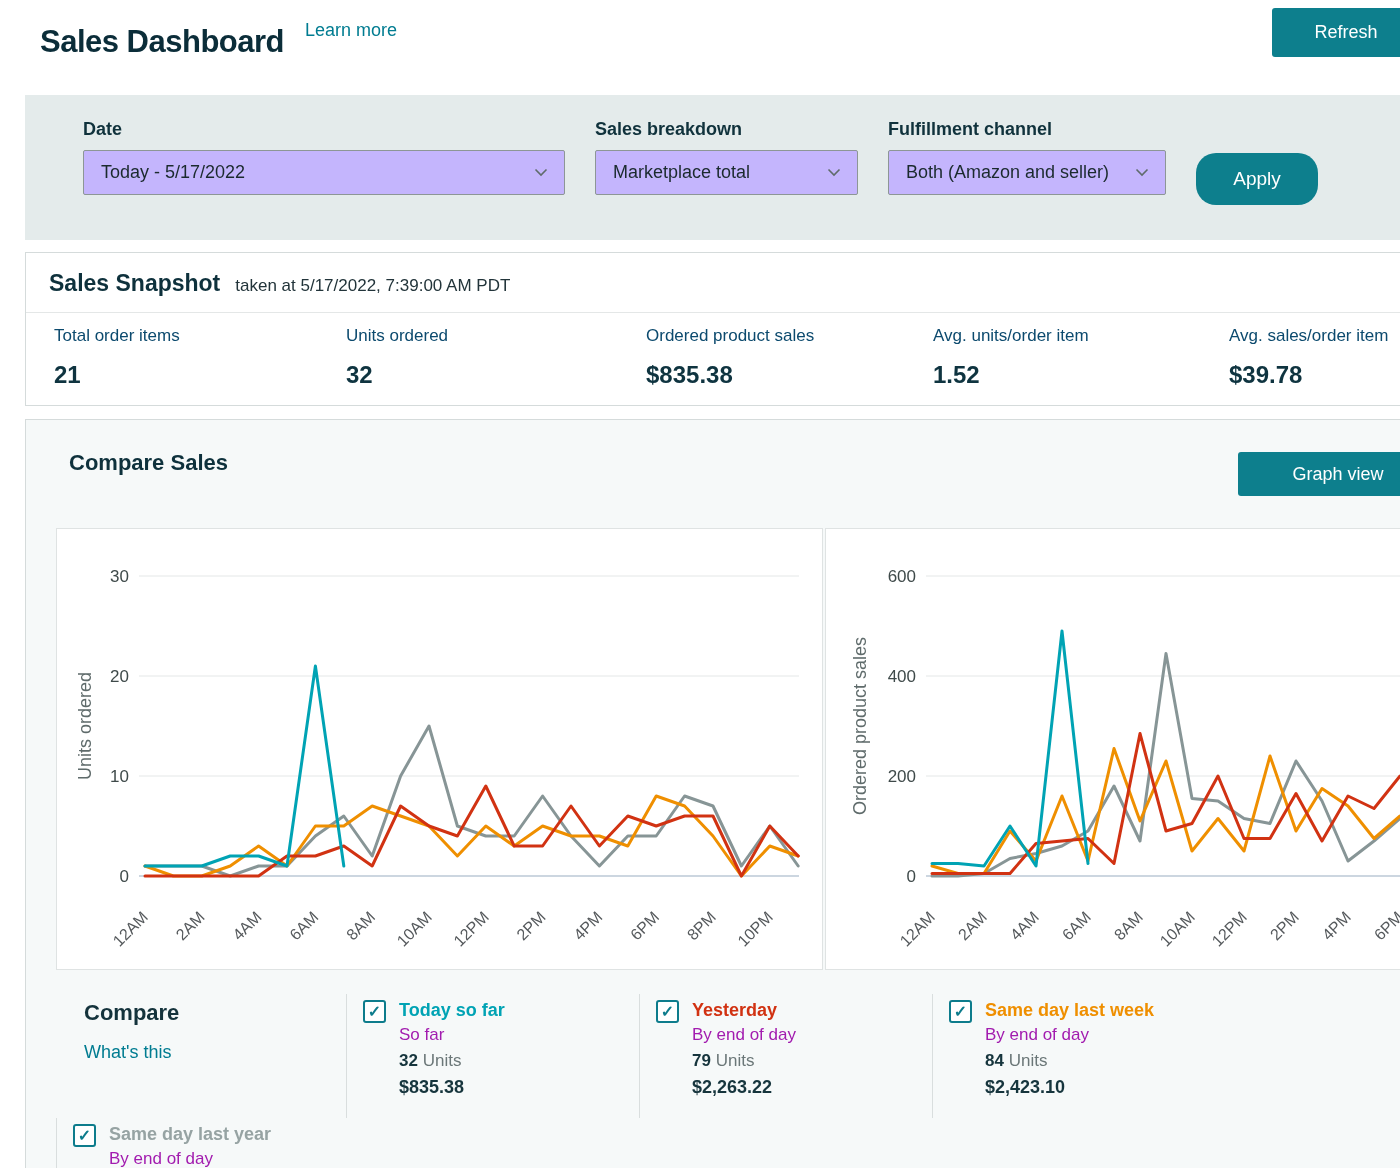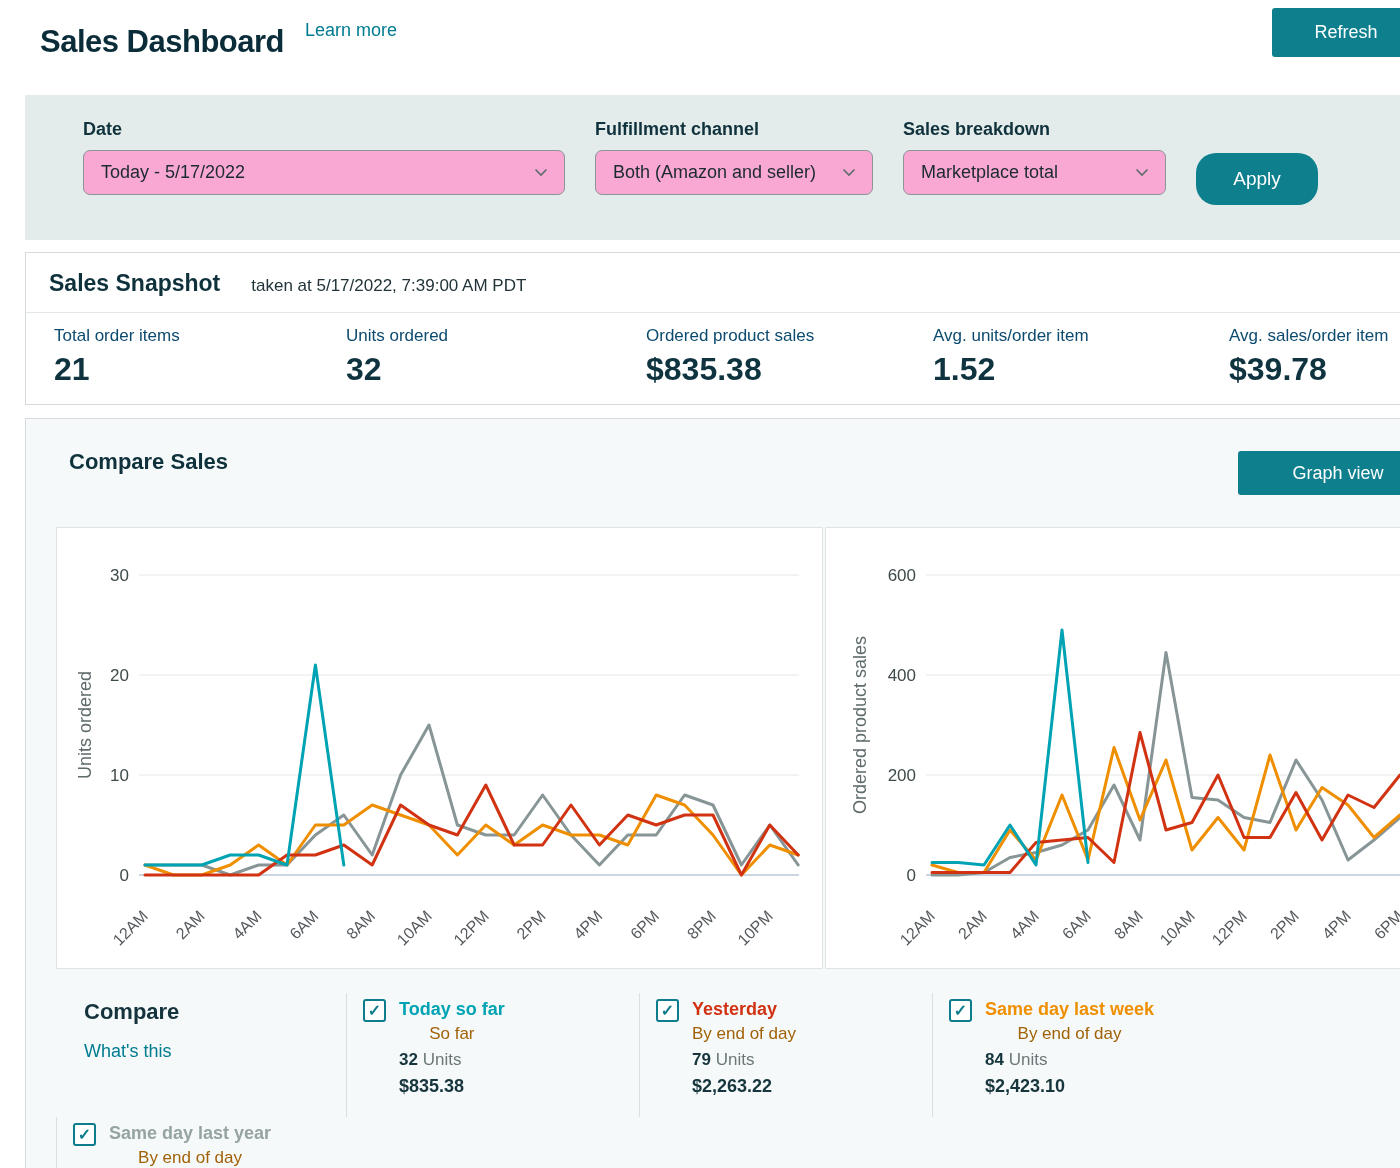--- a/index.html
+++ b/index.html
@@ -22,43 +22,43 @@
     font-family:"Liberation Sans", sans-serif; cursor:pointer;
   }
   .refresh-btn { position:absolute; left:1272px; top:8px; width:148px; height:49px; font-size:18px; }
   
   .filterbar {
     margin:29px 0 0 25px; width:1385px; height:145px; background:#e4ebeb;
     padding:24px 0 0 58px; display:flex; gap:30px;
   }
   .filter-label { font-size:18px; font-weight:700; color:#10323c; margin-bottom:10px; }
   .select {
-    background:#f9a8d4; border:1px solid #8d9696; border-radius:7px; height:45px;
+    background:#c4b5fd; border:1px solid #8d9696; border-radius:2px; height:45px;
     display:flex; align-items:center; padding:0 16px 0 17px; font-size:18px; color:#1b2a2e;
     cursor:pointer;
   }
   .select span { flex:1; }
   .sel-date { width:482px; }
   .sel-breakdown { width:263px; }
   .sel-channel { width:278px; }
   .chev { flex:none; }
   .apply-wrap { margin-top:34px; }
   .apply-btn { width:122px; height:52px; font-size:19px;border-radius:20px; }
   
   .card { margin-left:25px; width:1385px; border:1px solid #d5dbdb; background:#fff; }
   .snapshot { margin-top:12px; }
   .snap-head { display:flex; align-items:baseline; padding:17px 0 15px 23px; border-bottom:1px solid #e4e7e7; }
   .snap-title { font-size:23px; font-weight:700; color:#0e313c; }
-  .snap-taken { font-size:17px; color:#22343a; margin-left:31px; }
+  .snap-taken { font-size:17px; color:#22343a; margin-left:15px; }
   .snap-stats {
     display:grid; grid-template-columns:292px 300px 287px 296px auto;
     padding:13px 0 16px 28px;
   }
   .stat-label { font-size:17px; color:#0c4a6e; }
-  .stat-value { font-size:32px; font-weight:700; color:#0f3440; margin-top:5px; }
+  .stat-value { font-size:24px; font-weight:700; color:#0f3440; margin-top:15px; }
   
   .compare { margin-top:13px; background:#f6f9f9; position:relative; padding-bottom:26px; }
   .cmp-title { font-size:22px; font-weight:700; color:#0e313c; padding:30px 0 0 43px; }
   .graphview-btn { position:absolute; left:1212px; top:32px; width:200px; height:44px; font-size:18px; }
   .panels { display:flex; gap:2px; margin:52px 0 0 30px; }
   .panel { background:#fff; border:1px solid #dfe3e3; flex:none; }
   .panel svg { display:block; }
   svg text { font-family:"Liberation Sans", sans-serif; }
   
   .legend { display:grid; grid-template-columns:290px 293px 293px 293px; margin-left:30px; padding-top:24px; }
@@ -66,21 +66,21 @@
   .legend-title { font-size:22px; font-weight:700; color:#14333c; }
   .whats-this { font-size:18px; color:#007c91; margin-top:16px; cursor:pointer; }
   .legend-item { border-left:1px solid #d9dede; padding:4px 0 6px 16px; display:flex; gap:13px; min-height:124px; }
   .cbx {
     width:23px; height:23px; border:2px solid #0d7c8c; border-radius:3px; background:#fff;
     color:#0d7c8c; font-size:16px; font-weight:700; line-height:19px; text-align:center;
     margin-top:2px; cursor:pointer; flex:none;
   }
   .li-texts { font-size:17px; line-height:26px; white-space:nowrap; }
   .li-title { font-size:18px; font-weight:700; line-height:24px; }
-  .li-sub { color:#a16207;text-align:center; }
+  .li-sub { color:#a21caf; }
   .u-num { color:#16353d; font-weight:700; }
   .u-word { color:#6b7778; }
   .li-sales { color:#16353d; font-weight:700; font-size:18px; }
 </style>
 </head>
 <body>
 
 <div class="topbar">
   <div class="page-title">Sales Dashboard</div>
   <a class="learn-more">Learn more</a>
@@ -91,32 +91,32 @@
   <div>
     <div class="filter-label">Date</div>
     <div class="select sel-date">
       <span>Today - 5/17/2022</span>
       <svg class="chev" width="14" height="9" viewBox="0 0 14 9">
           <polyline points="1.5,1.5 7,7 12.5,1.5" fill="none" stroke="#5f6b6b" stroke-width="1.6"></polyline>
         </svg>
     </div>
   </div>
   <div>
+    <div class="filter-label">Sales breakdown</div>
+    <div class="select sel-breakdown">
+      <span>Marketplace total</span>
+      <svg class="chev" width="14" height="9" viewBox="0 0 14 9">
+          <polyline points="1.5,1.5 7,7 12.5,1.5" fill="none" stroke="#5f6b6b" stroke-width="1.6"></polyline>
+        </svg>
+    </div>
+  </div>
+  <div>
     <div class="filter-label">Fulfillment channel</div>
     <div class="select sel-channel">
       <span>Both (Amazon and seller)</span>
-      <svg class="chev" width="14" height="9" viewBox="0 0 14 9">
-          <polyline points="1.5,1.5 7,7 12.5,1.5" fill="none" stroke="#5f6b6b" stroke-width="1.6"></polyline>
-        </svg>
-    </div>
-  </div>
-  <div>
-    <div class="filter-label">Sales breakdown</div>
-    <div class="select sel-breakdown">
-      <span>Marketplace total</span>
       <svg class="chev" width="14" height="9" viewBox="0 0 14 9">
           <polyline points="1.5,1.5 7,7 12.5,1.5" fill="none" stroke="#5f6b6b" stroke-width="1.6"></polyline>
         </svg>
     </div>
   </div>
   <div class="apply-wrap">
     <button class="btn apply-btn">Apply</button>
   </div>
 </div>
 

